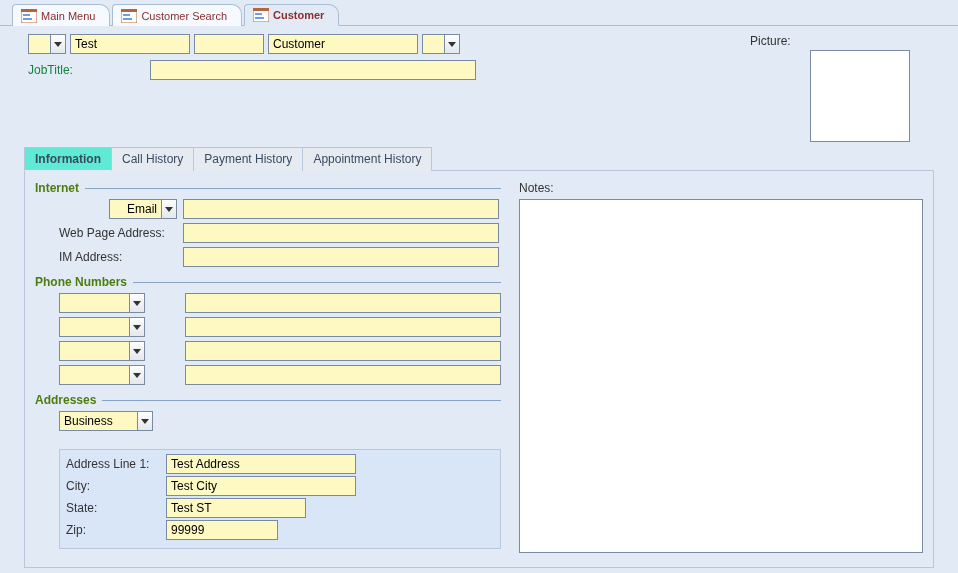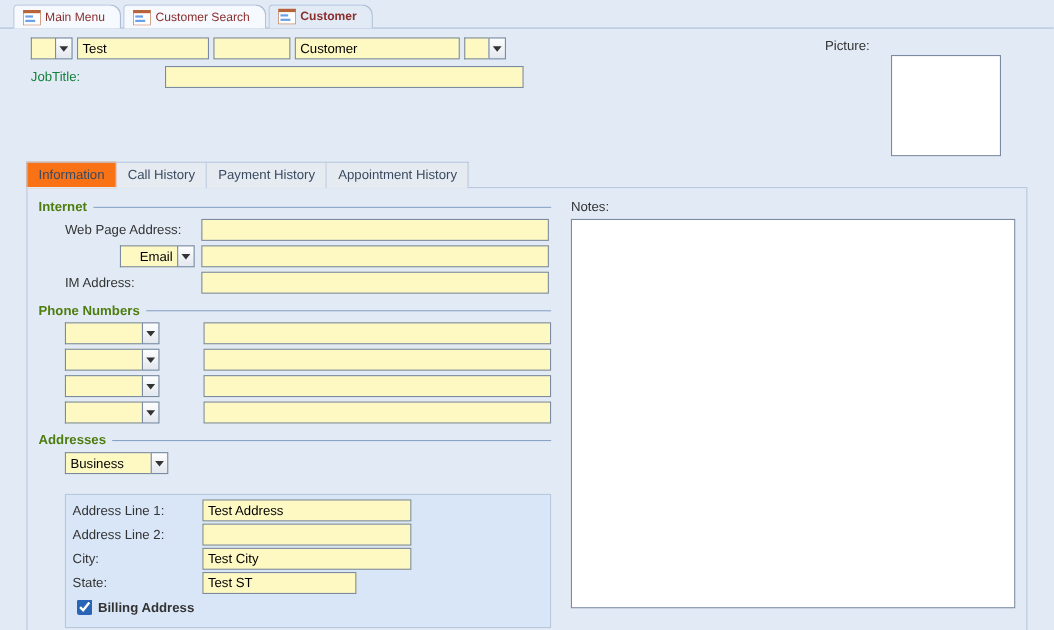--- a/index.html
+++ b/index.html
@@ -123,23 +123,23 @@
     border-bottom: none;
     margin-right: 0px;
     background: #e6ebf2;
     color: #3a4a60;
     cursor: pointer;
     position: relative;
     top: 1px;
     font-size: 12px;
   }
   .subtab.active {
-    background: #f97316;
+    background: #5eead4;
     border-bottom: 1px solid #e2ebf5;
-    font-weight: normal;
+    font-weight: bold;
   }
   .subtab+.subtab { border-left: none; }
   .subtab-page {
     border: 1px solid #b8c7dc;
     border-top: none;
     padding: 10px 10px 10px 10px;
   }
 
   
   .columns { display: flex; gap: 18px; }
@@ -174,21 +174,21 @@
     display: flex; gap: 18px;
     margin-left: 0;
     flex-direction: column;
   }
   .addr-type { width: 98px; }
   .addr-fields {
     background: #d9e6f7;
     border: 1px solid #b6c7de;
     padding: 4px 6px 6px 6px;
   }
-  .addr-fields .kv { gap: 18px; }
+  .addr-fields .kv { gap: 0; }
   .addr-fields .k { width: 100px; font-weight: normal; }
   .addr-fields .kv { margin-bottom: 2px; }
   .chk { width: 14px; height: 14px; accent-color: #2a64b7; }
 
   .notes-label { margin-bottom: 4px; display: inline-block; }
   textarea.notes {
     width: 100%; height: 354px;
     border: 1px solid #7a8aa0;
     background: #fff;
     resize: none;
@@ -284,35 +284,35 @@
     <div class="columns">
       <div class="left-col">
 
         <div class="group">
           <div class="group-title">
               <span>Internet</span>
               <span class="line"></span>
             </div>
           <div class="group-body">
             <div class="kv">
-              <span class="k">Web Page Address:</span>
-              <input class="tb w290" value="" style="">
-            </div>
-            <div class="kv">
               <span class="k" style="display:flex;justify-content:flex-end;">
                 <span class="combo">
                   <input class="tb" style="width: 52px; text-align: right;" value="Email">
                   <span class="dd-btn">
                       <span class="tri-down"></span>
                     </span>
                 </span>
               </span>
               <input class="tb w290" value="" style="">
             </div>
             <div class="kv">
+              <span class="k">Web Page Address:</span>
+              <input class="tb w290" value="" style="">
+            </div>
+            <div class="kv">
               <span class="k">IM Address:</span>
               <input class="tb w290" value="" style="">
             </div>
           </div>
         </div>
 
         <div class="group">
           <div class="group-title">
               <span>Phone Numbers</span>
               <span class="line"></span>
@@ -368,37 +368,33 @@
                 <input class="tb" style="width: 78px;" value="Business">
                 <span class="dd-btn">
                     <span class="tri-down"></span>
                   </span>
               </span>
             </div>
             <div class="addr-fields">
               <div class="kv">
                   <span class="k">Address Line 1:</span>
                   <input class="tb w190" value="Test Address" style="">
-                </div>
-              <div class="kv">
-                  <span class="k">Address Line 2:</span>
-                  <input class="tb w190" value="" style="">
                 </div>
               <div class="kv">
                   <span class="k">City:</span>
                   <input class="tb w190" value="Test City" style="">
                 </div>
               <div class="kv">
                   <span class="k">State:</span>
                   <input class="tb w140" value="Test ST" style="">
                 </div>
-              <div class="kv" style="gap:2px;">
-                <input type="checkbox" class="chk" checked="" style="">
-                <span style="font-weight:bold">Billing Address</span>
-              </div>
+              <div class="kv">
+                  <span class="k">Zip:</span>
+                  <input class="tb w110" value="99999" style="">
+                </div>
             </div>
           </div>
         </div>
 
       </div>
 
       <div class="right-col">
         <span class="notes-label">Notes:</span>
         <textarea class="notes" style=""></textarea>
       </div>

